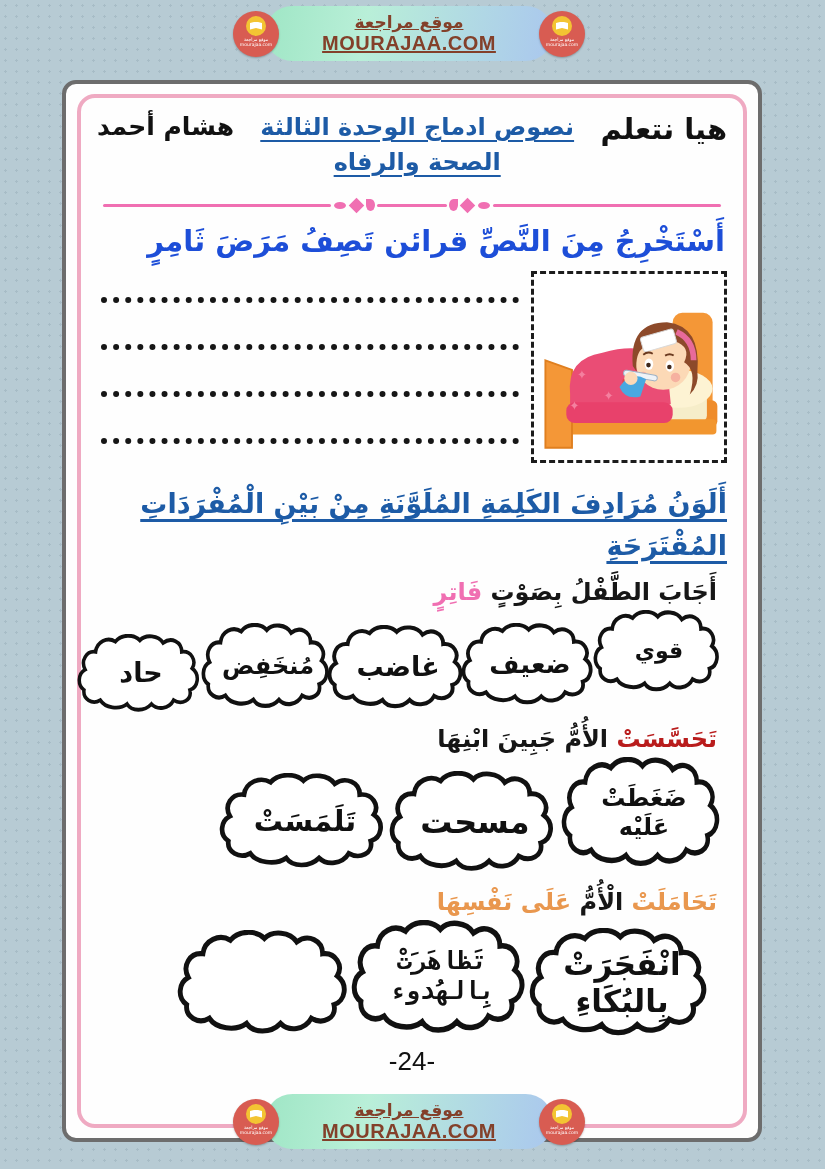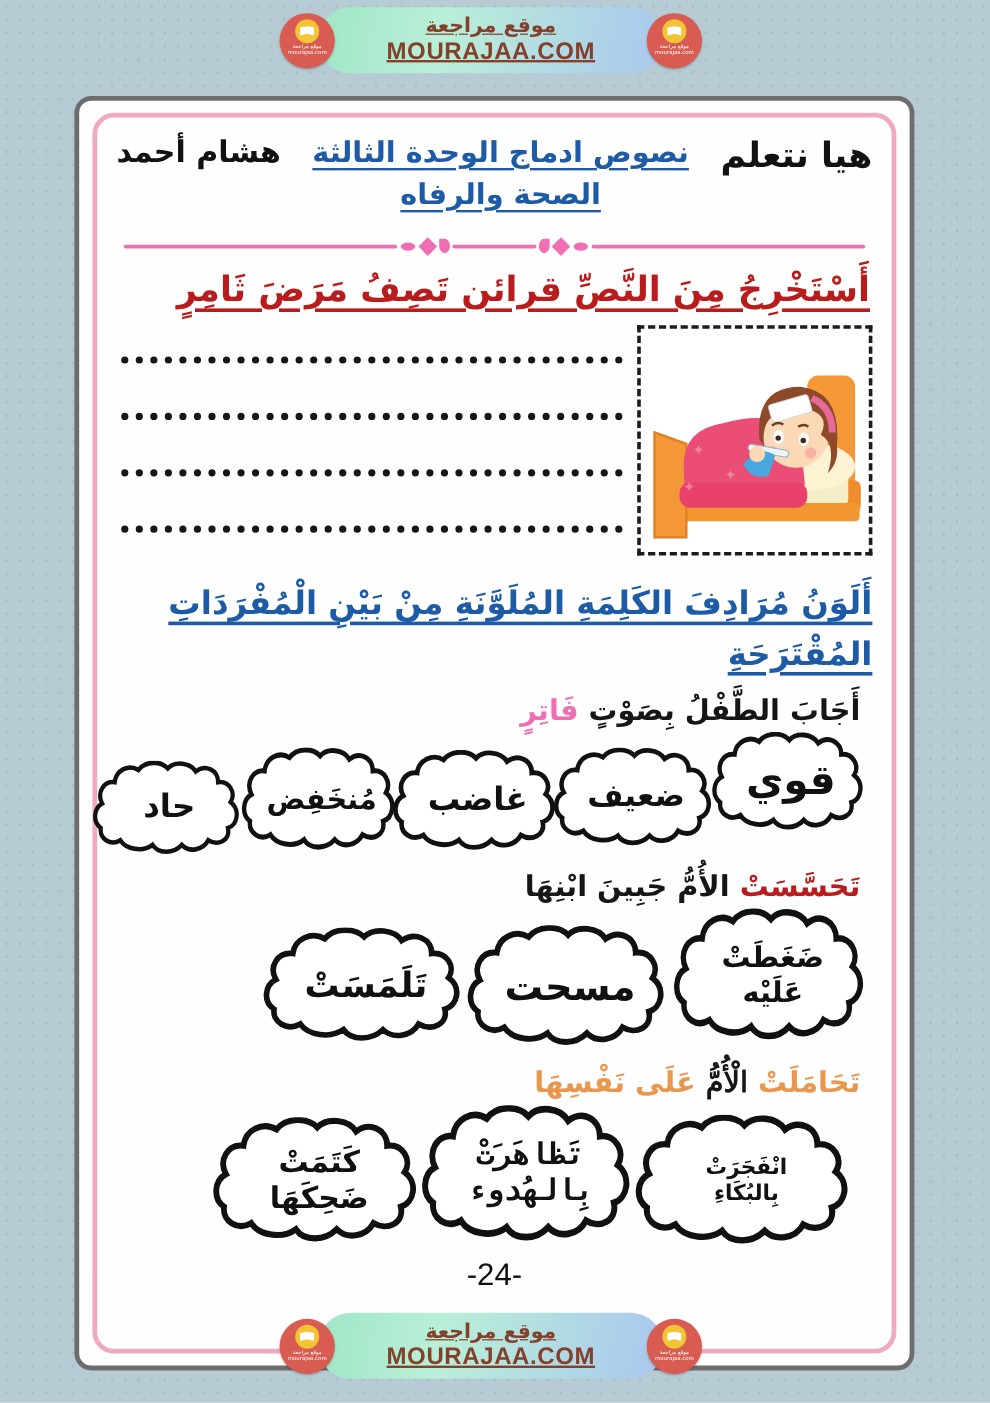--- a/index.html
+++ b/index.html
@@ -48,37 +48,37 @@
   .author{font-size:25px;font-weight:bold;color:#111;padding-top:6px;white-space:nowrap;}
   
   .divider{display:flex;align-items:center;margin:2px 6px 6px;height:22px;color:#f06fb2;}
   .divider .ln{flex:1;height:3px;background:#f06fb2;border-radius:2px;}
   .divider .ln.short{flex:0 0 70px;}
   .divider .dot{width:12px;height:7px;border-radius:50%;background:#f06fb2;margin:0 3px;}
   .divider .dia{width:11px;height:11px;background:#f06fb2;transform:rotate(45deg);margin:0 2px;}
   .divider .curl{width:9px;height:12px;border-radius:50% 0 50% 50%;background:#f06fb2;margin:0 2px;}
   
   .q1{
-    color:#b91c1c;font-weight:bold;font-size:29px;text-align:right;margin:4px 2px 10px;
-    text-decoration:underline;text-decoration-thickness:2.5px;text-underline-offset:6px;line-height:1.35;
+    color:#1d4ed8;font-weight:bold;font-size:29px;text-align:right;margin:4px 2px 10px;
+    text-decoration-thickness:2.5px;text-underline-offset:6px;line-height:1.35;
   }
   .ex1-row{display:flex;gap:12px;height:196px;}
   .img-box{flex:0 0 196px;height:192px;border:3px dashed #1c1c1c;background:#fff;box-sizing:border-box;}
   .answer-lines{flex:1;padding-top:26px;padding-left:4px;}
   .dotline{height:0;border-bottom:6px dotted #161616;margin-bottom:41px;}
   
   .q2{
     color:#1d5ba6;font-weight:bold;font-size:27px;text-align:right;margin:16px 0 6px;line-height:1.55;
     text-decoration:underline;text-decoration-thickness:2.5px;text-underline-offset:6px;
   }
   .sentence{font-size:24px;font-weight:bold;color:#161616;text-align:right;margin:10px 10px 2px;line-height:1.3;}
   .hl-pink{color:#f06fb2;}
   .hl-red{color:#b91c1c;}
   .hl-orange{color:#e9974e;}
-  .mid-black{color:#161616;font-family:Liberation Serif, serif;}
+  .mid-black{color:#161616;}
   
   .cloud-row{display:flex;align-items:flex-start;margin:2px 0 0;}
   .cloud{position:relative;flex:0 0 auto;}
   .cloud svg{position:absolute;inset:0;width:100%;height:100%;}
   .cloud .lbl{
     position:absolute;inset:8% 14% 14% 14%;display:flex;align-items:center;justify-content:center;
     font-weight:bold;color:#111;text-align:center;line-height:1.2;
   }
   .pagenum{font-weight:normal;font-size:26px;color:#111;text-align:center;margin-top:2px;font-family:"Liberation Sans",sans-serif;}
 </style>
@@ -201,21 +201,21 @@
     <div class="sentence">
       <span>أَجَابَ الطَّفْلُ بِصَوْتٍ</span>
       <span class="hl-pink">فَاتِرٍ</span>
     </div>
 
     <div class="cloud-row" style="margin-right:2px;">
       <div class="cloud" style="width:132px;height:88px;margin-top:0;">
         <svg viewBox="0 0 220 132" preserveAspectRatio="none">
             <use href="#cloudshape" fill="#fff" stroke="#111" stroke-width="6"></use>
           </svg>
-        <span class="lbl" style="font-size:34px">قوي</span>
+        <span class="lbl" style="font-size:22px">قوي</span>
       </div>
       <div class="cloud" style="width:138px;height:88px;margin-top:13px;margin-right:-6px;">
         <svg viewBox="0 0 220 132" preserveAspectRatio="none">
             <use href="#cloudshape" fill="#fff" stroke="#111" stroke-width="6"></use>
           </svg>
         <span class="lbl" style="font-size:26px">ضعيف</span>
       </div>
       <div class="cloud" style="width:142px;height:90px;margin-top:15px;margin-right:-8px;">
         <svg viewBox="0 0 220 132" preserveAspectRatio="none">
             <use href="#cloudshape" fill="#fff" stroke="#111" stroke-width="6"></use>
@@ -266,33 +266,32 @@
       <span class="hl-orange">تَحَامَلَتْ</span>
       <span class="mid-black">الْأُمُّ</span>
       <span class="hl-orange">عَلَى نَفْسِهَا</span>
     </div>
 
     <div class="cloud-row" style="margin-right:12px;">
       <div class="cloud" style="width:186px;height:116px;margin-top:8px;">
         <svg viewBox="0 0 220 132" preserveAspectRatio="none">
             <use href="#cloudshape" fill="#fff" stroke="#111" stroke-width="6"></use>
           </svg>
-        <span class="lbl" style="font-size:18px;padding:0 34px">انْفَجَرَتْ بِالبُكَاءِ</span>
+        <span class="lbl" style="font-size:31px;padding:0 34px">انْفَجَرَتْ بِالبُكَاءِ</span>
       </div>
       <div class="cloud" style="width:182px;height:122px;margin-top:0;margin-right:-4px;font-family:Liberation Mono, monospace;">
         <svg viewBox="0 0 220 132" preserveAspectRatio="none">
             <use href="#cloudshape" fill="#fff" stroke="#111" stroke-width="6"></use>
           </svg>
         <span class="lbl" style="font-size:25px;padding:0 34px">تَظاهَرَتْ بِالهُدوء</span>
       </div>
       <div class="cloud" style="width:178px;height:112px;margin-top:10px;margin-right:-4px;">
         <svg viewBox="0 0 220 132" preserveAspectRatio="none">
             <use href="#cloudshape" fill="#fff" stroke="#111" stroke-width="6"></use>
           </svg>
-        <span class="lbl" style="font-size:25px;padding:0 34px">كَتَمَتْ ضَحِكَهَا</span>
       </div>
     </div>
 
     <div class="pagenum">-24-</div>
   </div>
 </div>
 
 <div class="banner bottom">
   <div class="badge">
     <div class="yellow">

